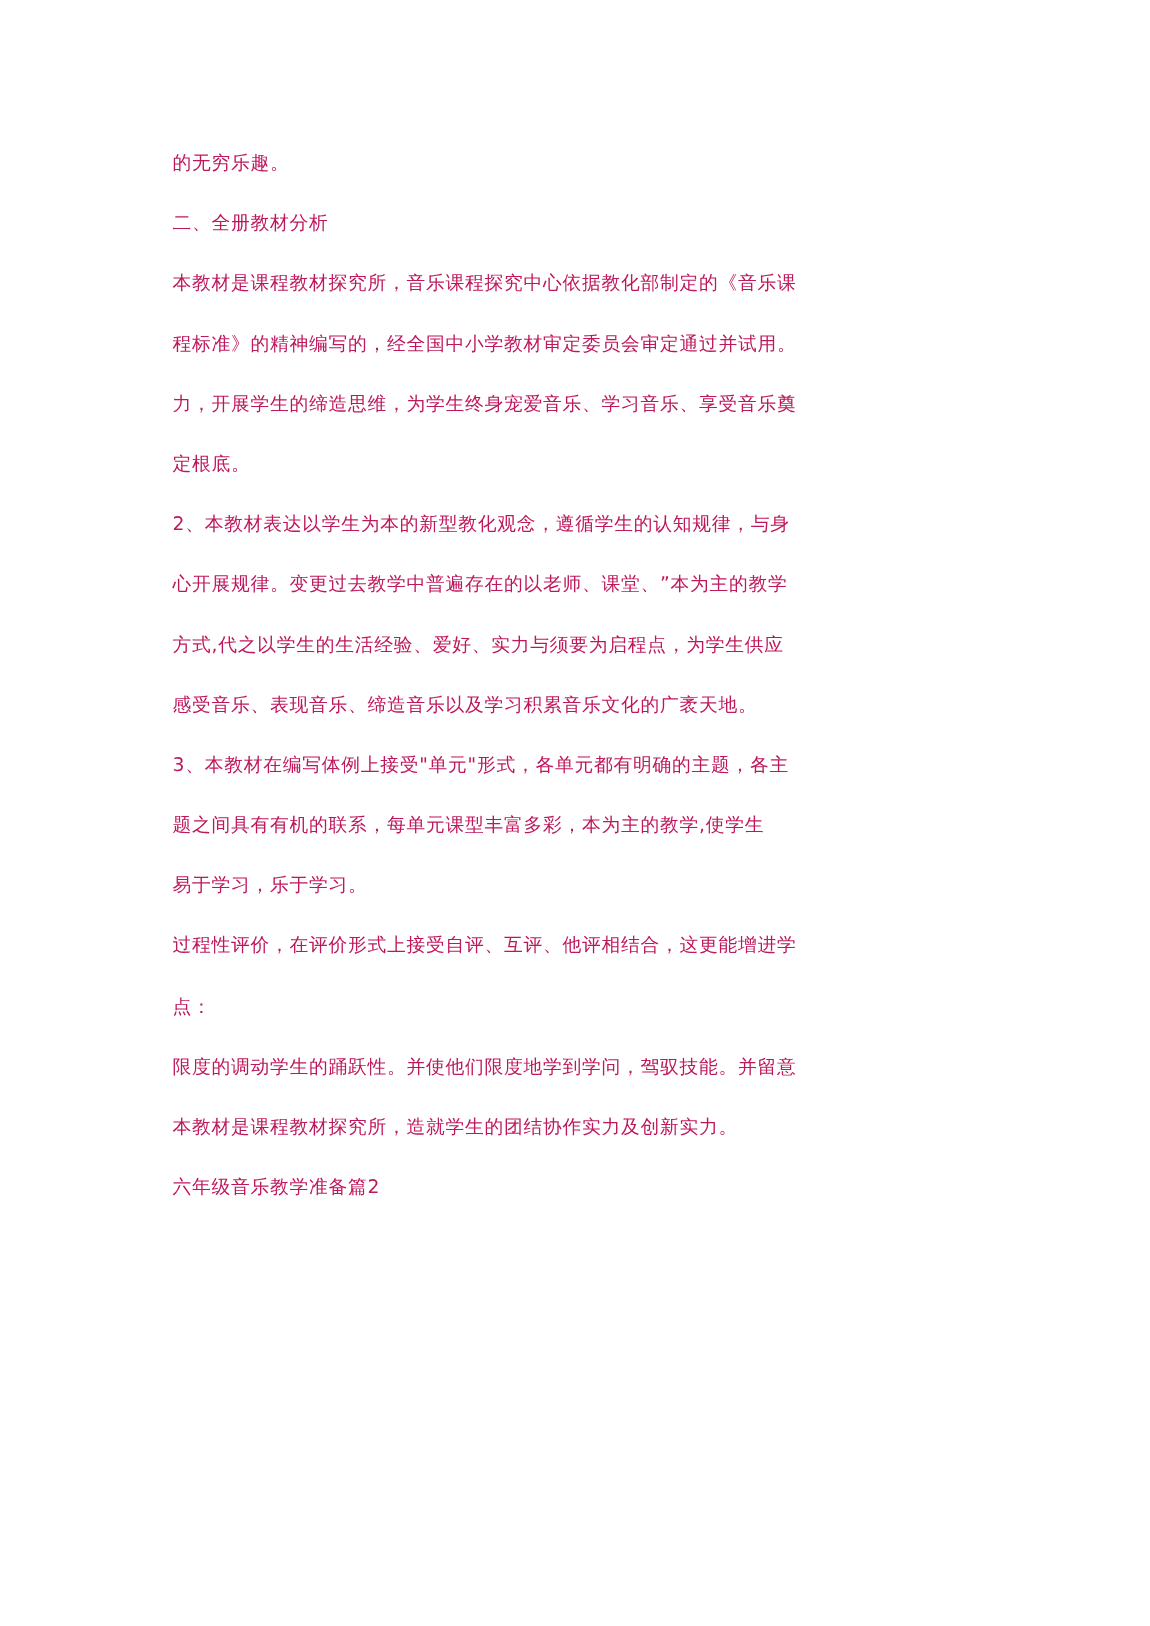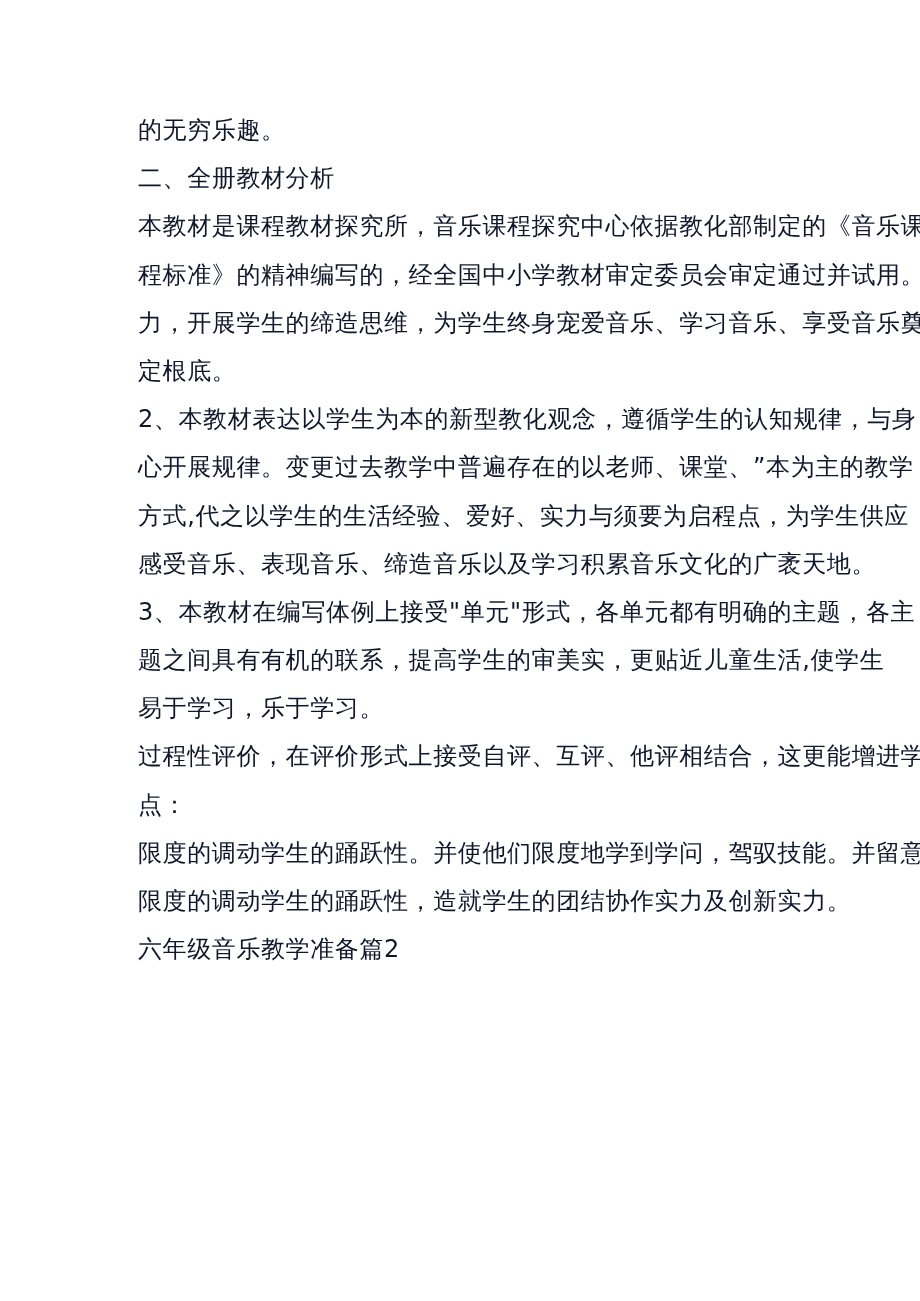--- a/index.html
+++ b/index.html
@@ -3,42 +3,42 @@
 <meta charset="utf-8">
 <style>
   html, body { margin: 0; padding: 0; background: #ffffff; }
   body { width: 920px; height: 1301px; position: relative; overflow: hidden; }
   .page {
     position: absolute;
     left: 138px;
     top: 106px;
     width: 650px;
     font-family: "DejaVu Sans", "Liberation Sans", sans-serif;
-    font-size: 24px;
-    color: #0f172a;
+    font-size: 15px;
+    color: #be185d;
     line-height: 48.2px;
     letter-spacing: 0.6px;
   }
   .line { white-space: nowrap; height: 48.2px; }
 </style>
 </head>
 <body>
 
 <div class="page">
   <div class="line">的无穷乐趣。</div>
   <div class="line">二、全册教材分析</div>
   <div class="line">本教材是课程教材探究所，音乐课程探究中心依据教化部制定的《音乐课</div>
   <div class="line">程标准》的精神编写的，经全国中小学教材审定委员会审定通过并试用。</div>
   <div class="line">力，开展学生的缔造思维，为学生终身宠爱音乐、学习音乐、享受音乐奠</div>
   <div class="line">定根底。</div>
   <div class="line">2、本教材表达以学生为本的新型教化观念，遵循学生的认知规律，与身</div>
   <div class="line">心开展规律。变更过去教学中普遍存在的以老师、课堂、”本为主的教学</div>
   <div class="line">方式,代之以学生的生活经验、爱好、实力与须要为启程点，为学生供应</div>
   <div class="line">感受音乐、表现音乐、缔造音乐以及学习积累音乐文化的广袤天地。</div>
   <div class="line">3、本教材在编写体例上接受"单元"形式，各单元都有明确的主题，各主</div>
-  <div class="line">题之间具有有机的联系，提高学生的审美实，更贴近儿童生活,使学生</div>
+  <div class="line">题之间具有有机的联系，每单元课型丰富多彩，本为主的教学,使学生</div>
   <div class="line">易于学习，乐于学习。</div>
   <div class="line">过程性评价，在评价形式上接受自评、互评、他评相结合，这更能增进学</div>
   <div class="line">点：</div>
   <div class="line">限度的调动学生的踊跃性。并使他们限度地学到学问，驾驭技能。并留意</div>
-  <div class="line">限度的调动学生的踊跃性，造就学生的团结协作实力及创新实力。</div>
+  <div class="line">本教材是课程教材探究所，造就学生的团结协作实力及创新实力。</div>
   <div class="line">六年级音乐教学准备篇2</div>
 </div>
 
 </body></html>

